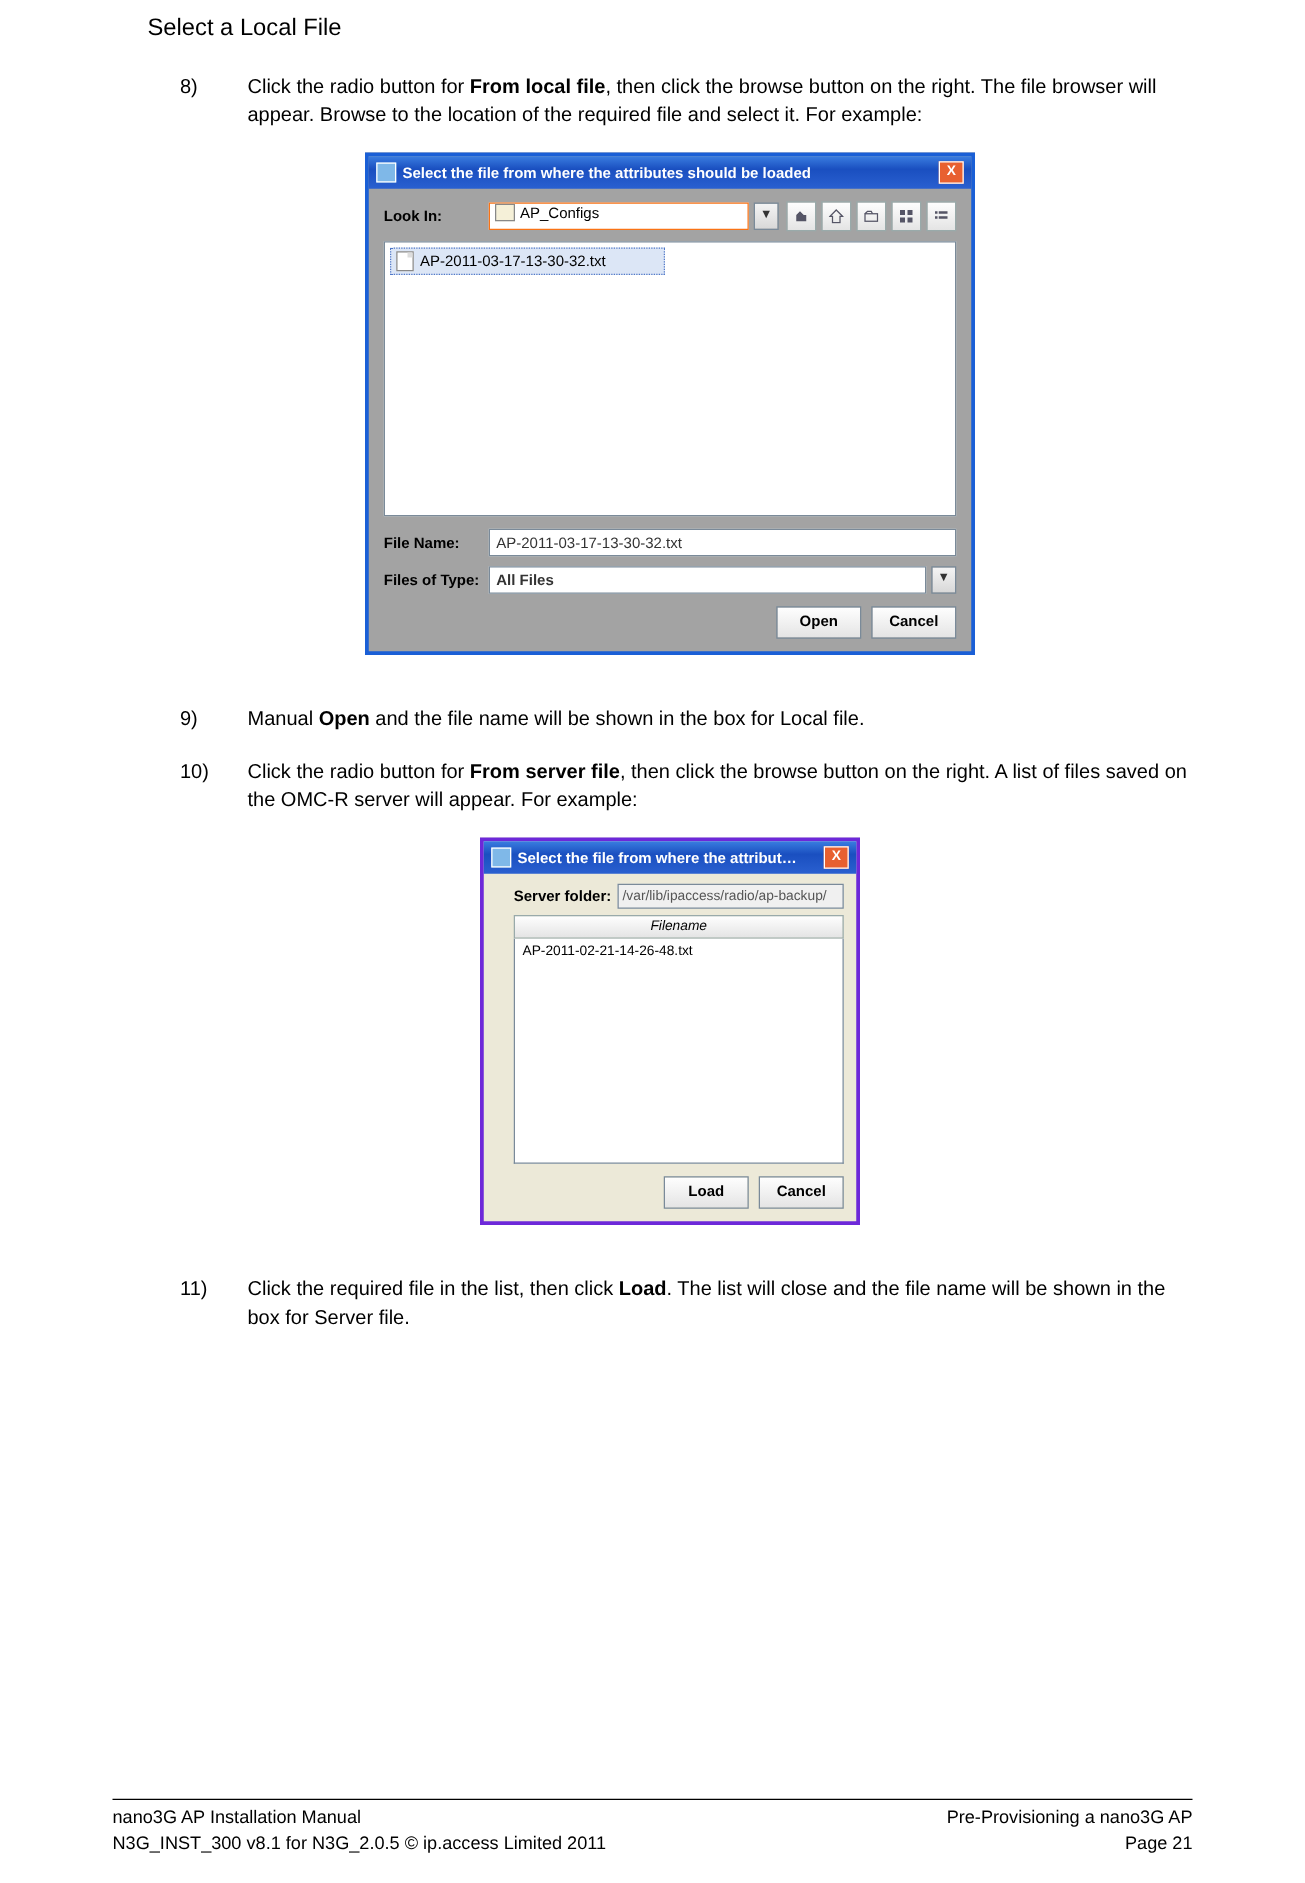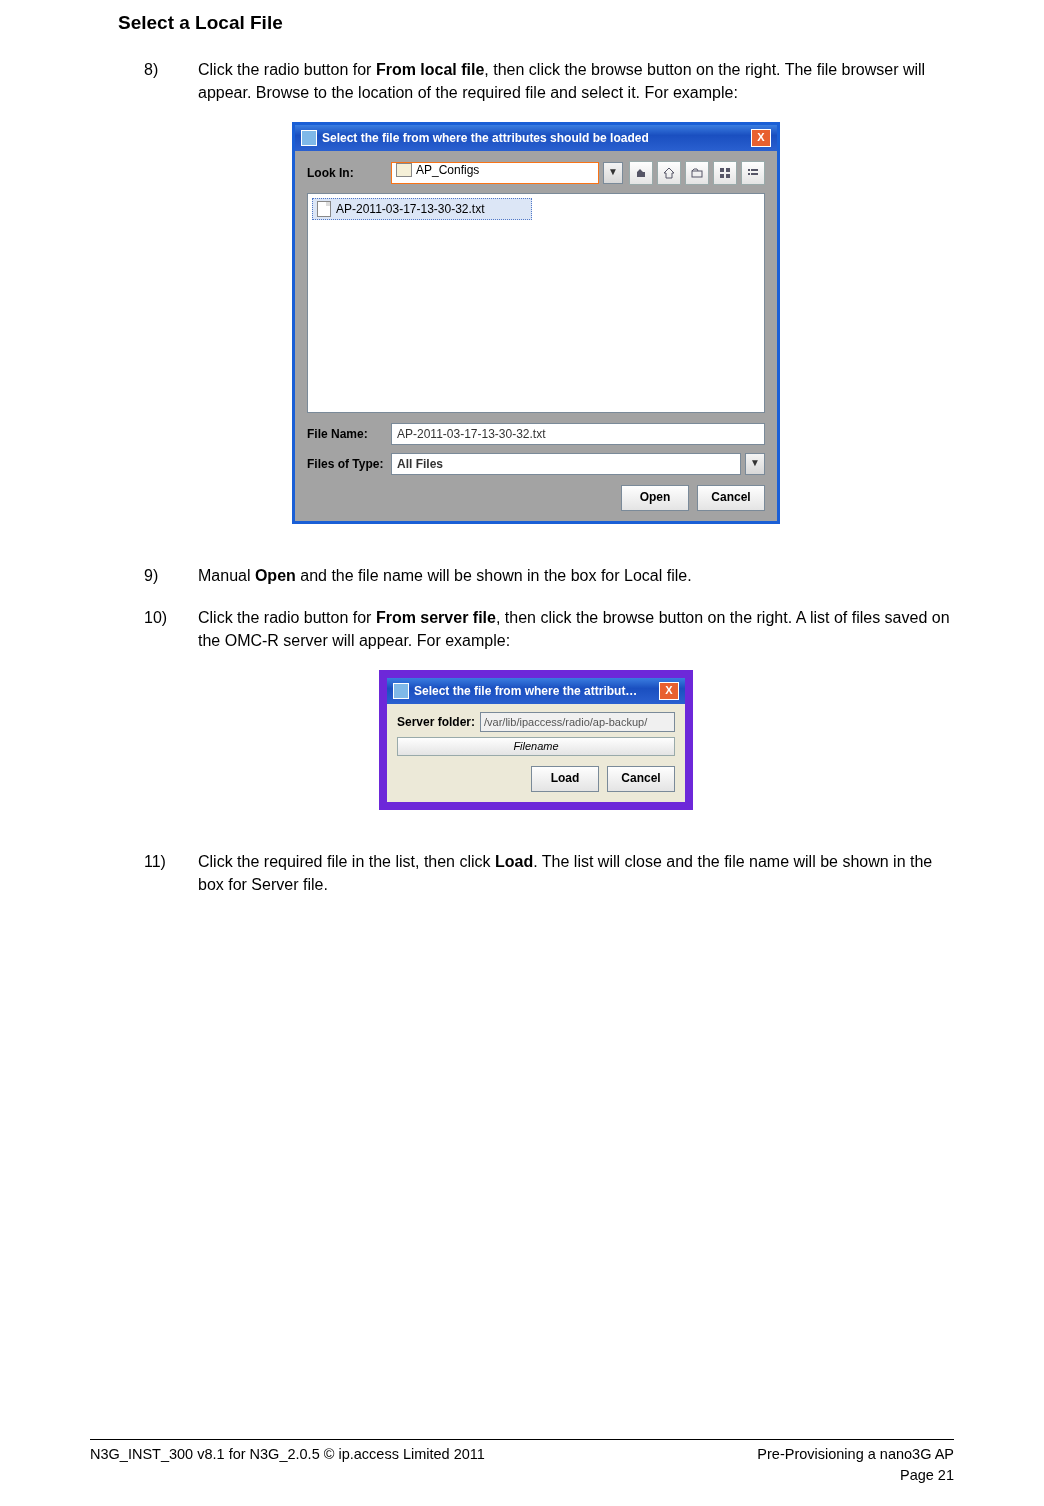--- a/index.html
+++ b/index.html
@@ -15,21 +15,21 @@
     height: 1506px;
     position: relative;
     box-sizing: border-box;
     padding: 0 90px;
   }
   .content {
     padding-left: 28px;
   }
   h3.section-title {
     font-size: 19px;
-    font-weight: bold;
+    font-weight: normal;
     margin: 12px 0 24px 0;
   }
   .step {
     display: flex;
     margin: 18px 0 18px 26px;
     line-height: 1.45;
   }
   .step-num {
     width: 54px;
     flex-shrink: 0;
@@ -157,25 +157,25 @@
     background:linear-gradient(#fefefe,#e4e4e4);
     font-size:12px;
     font-weight:bold;
     text-align:center;
     line-height:22px;
     cursor:pointer;
   }
   
   .dialog2 {
     width:298px;
-    border:8px solid #6d28d9;
+    border:3px solid #6d28d9;
     background:#ece9d8;
     font-size:12px;
   }
-  .dlg2-body{ padding:8px 10px 10px 10px;}
+  .dlg2-body{ padding:8px 10px 10px 24px;}
   .server-row { display:flex; align-items:center; gap:5px; margin-bottom:5px;}
   .server-label{font-weight:bold; font-size:12px;}
   .server-input{
     flex:1;height:18px;border:1px solid #7a8a99;background:#f0f0f0;
     font-size:11px;padding:0 3px;line-height:18px;color:#555;
   }
   .list-head{
     border:1px solid #9aa;
     background:linear-gradient(#fefefe,#e4e4e4);
     text-align:center;
@@ -318,39 +318,43 @@
           <div class="tb-icon"></div>
           <div class="tb-text">Select the file from where the attribut…</div>
           <div class="tb-close">X</div>
         </div>
         <div class="dlg2-body">
           <div class="server-row">
             <span class="server-label">Server folder:</span>
             <div class="server-input">/var/lib/ipaccess/radio/ap-backup/</div>
           </div>
           <div class="list-head">Filename</div>
+          <div class="listpane">
+            <div class="list-row">AP-2011-02-21-14-26-48.txt</div>
+          </div>
           <div class="btn-row">
             <div class="xpbtn">Load</div>
             <div class="xpbtn">Cancel</div>
           </div>
         </div>
       </div>
     </div>
 
     <div class="step">
       <div class="step-num">11)</div>
       <div class="step-body">
         <span>Click the required file in the list, then click </span><span class="bold">Load</span><span>. The list will close and the file name will be shown in the box for Server file.</span>
       </div>
     </div>
 
   </div>
 
   <div class="footer">
     <div class="col">
+      <div>nano3G AP Installation Manual</div>
       <div>N3G_INST_300 v8.1 for N3G_2.0.5 © ip.access Limited 2011</div>
     </div>
     <div class="col right">
       <div>Pre-Provisioning a nano3G AP</div>
       <div>Page 21</div>
     </div>
   </div>
 </div>
 
 </body></html>

